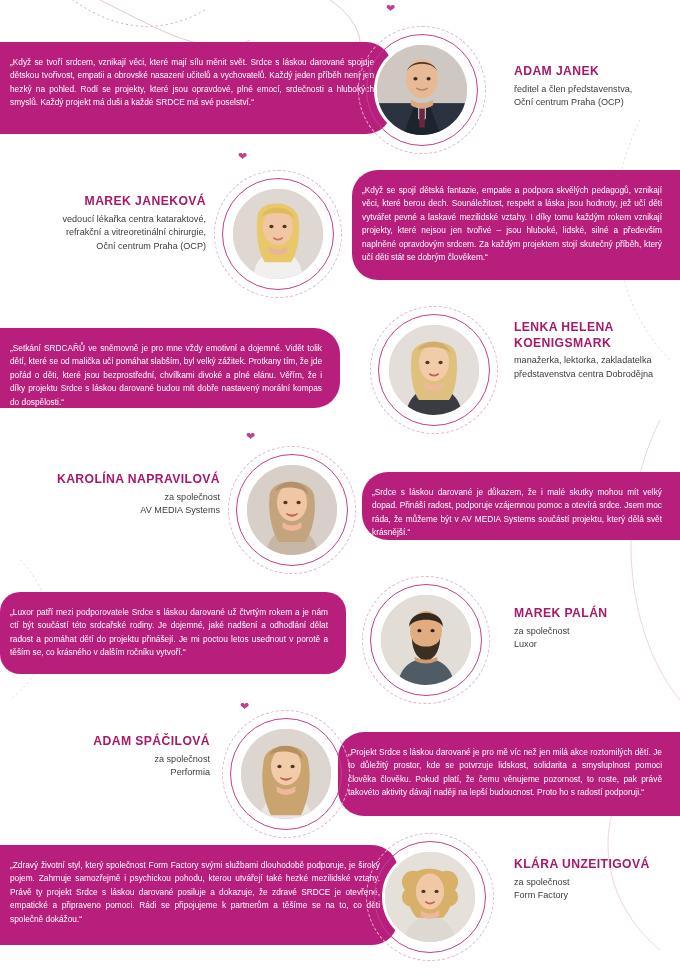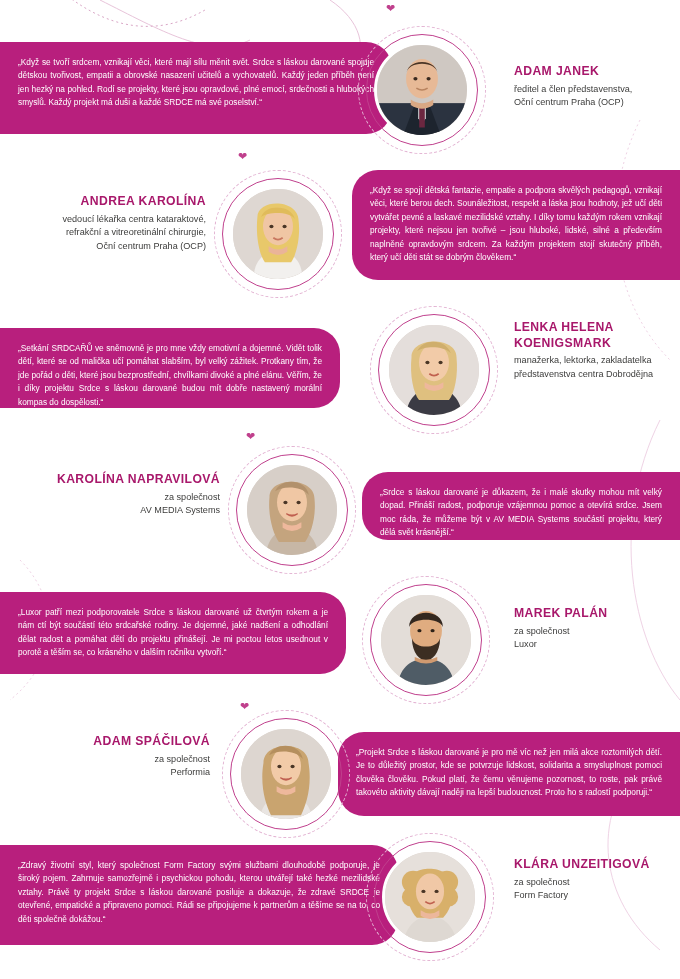--- a/index.html
+++ b/index.html
@@ -33,21 +33,21 @@
     width: 680px;
   }
 
   
   .bubble {
     position: absolute;
     background: #b81f7d;
     color: #ffffff;
     font-size: 8.3px;
     line-height: 1.62;
-    padding: 14px 18px 14px 18px;
+    padding: 14px 18px 14px 10px;
     box-sizing: border-box;
     text-align: justify;
   }
   .bubble.left {
     left: 0;
     border-top-right-radius: 26px;
     border-bottom-right-radius: 26px;
   }
   .bubble.right {
     right: 0;
@@ -171,21 +171,21 @@
         <ellipse cx="48" cy="40" rx="16" ry="20" fill="#f0c6a4"></ellipse>
         <path d="M30 30 C34 16, 62 16, 66 32 C60 24, 38 24, 30 30 Z" fill="#e0bb5a"></path>
         <ellipse cx="41" cy="40" rx="2.2" ry="1.8" fill="#4a3626"></ellipse>
         <ellipse cx="55" cy="40" rx="2.2" ry="1.8" fill="#4a3626"></ellipse>
         <path d="M43 52 q5 4 10 0" stroke="#c8775f" stroke-width="1.8" fill="none"></path>
         <path d="M38 61 q10 7 20 0 l0 6 q-10 7 -20 0 Z" fill="#eab498"></path>
       </svg>
     </div>
 
     <div class="nameblock r-align" style="left:10px;top:34px;width:196px;">
-      <div class="nm">ANDREA KAROLÍNA</div>
+      <div class="nm">MAREK JANEKOVÁ</div>
       <div class="rl">
         <div>vedoucí lékařka centra kataraktové,</div>
         <div>refrakční a vitreoretinální chirurgie,</div>
         <div>Oční centrum Praha (OCP)</div>
       </div>
     </div>
   </div>
 
   <div class="row" style="top:300px;height:120px;">
     <div class="bubble left" style="left:0;top:28px;width:340px;height:80px;">„Setkání SRDCAŘŮ ve sněmovně je pro mne vždy emotivní a dojemné. Vidět tolik dětí, které se od malička učí pomáhat slabším, byl velký zážitek. Protkany tím, že jde pořád o děti, které jsou bezprostřední, chvílkami divoké a plné elánu. Věřím, že i díky projektu Srdce s láskou darované budou mít dobře nastavený morální kompas do dospělosti.“</div>
@@ -242,21 +242,21 @@
     <div class="nameblock r-align" style="left:10px;top:32px;width:210px;">
       <div class="nm">KAROLÍNA NAPRAVILOVÁ</div>
       <div class="rl">
         <div>za společnost</div>
         <div>AV MEDIA Systems</div>
       </div>
     </div>
   </div>
 
   <div class="row" style="top:580px;height:120px;">
-    <div class="bubble left" style="left:0;top:12px;width:346px;height:82px;">„Luxor patří mezi podporovatele Srdce s láskou darované už čtvrtým rokem a je nám ctí být součástí této srdcařské rodiny. Je dojemné, jaké nadšení a odhodlání dělat radost a pomáhat dětí do projektu přinášejí. Je mi poctou letos usednout v porotě a těším se, co krásného v dalším ročníku vytvoří.“</div>
+    <div class="bubble left" style="left:0;top:12px;width:346px;height:82px;border-radius:20px;">„Luxor patří mezi podporovatele Srdce s láskou darované už čtvrtým rokem a je nám ctí být součástí této srdcařské rodiny. Je dojemné, jaké nadšení a odhodlání dělat radost a pomáhat dětí do projektu přinášejí. Je mi poctou letos usednout v porotě a těším se, co krásného v dalším ročníku vytvoří.“</div>
 
     <div class="ring" style="left:370px;top:4px;width:112px;height:112px;"></div>
     <div class="ring dashed" style="left:362px;top:-4px;width:128px;height:128px;border-color:#e3b4d3;"></div>
 
     <div class="photo" style="left:378px;top:12px;width:96px;height:96px;">
       <svg class="face" viewBox="0 0 96 96">
         <rect width="96" height="96" fill="#e3ddd8"></rect>
         <path d="M18 96 C20 76, 34 68, 48 68 C62 68, 76 76, 78 96 Z" fill="#4f5c66"></path>
         <ellipse cx="48" cy="38" rx="17" ry="21" fill="#e0ac80"></ellipse>
         <path d="M30 34 C30 14, 66 14, 66 34 C62 24, 34 24, 30 34 Z" fill="#34281f"></path>

